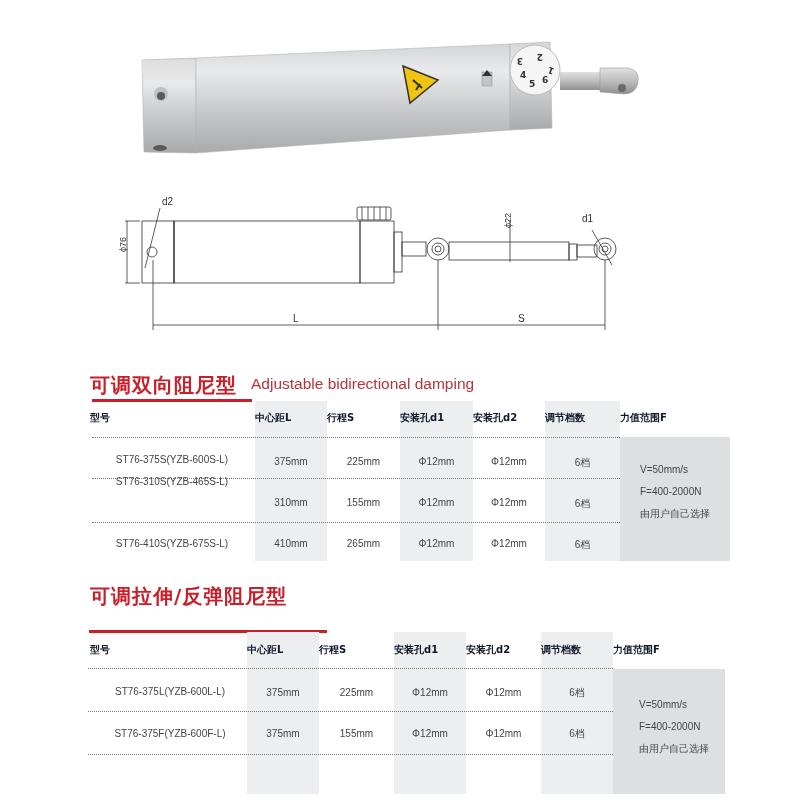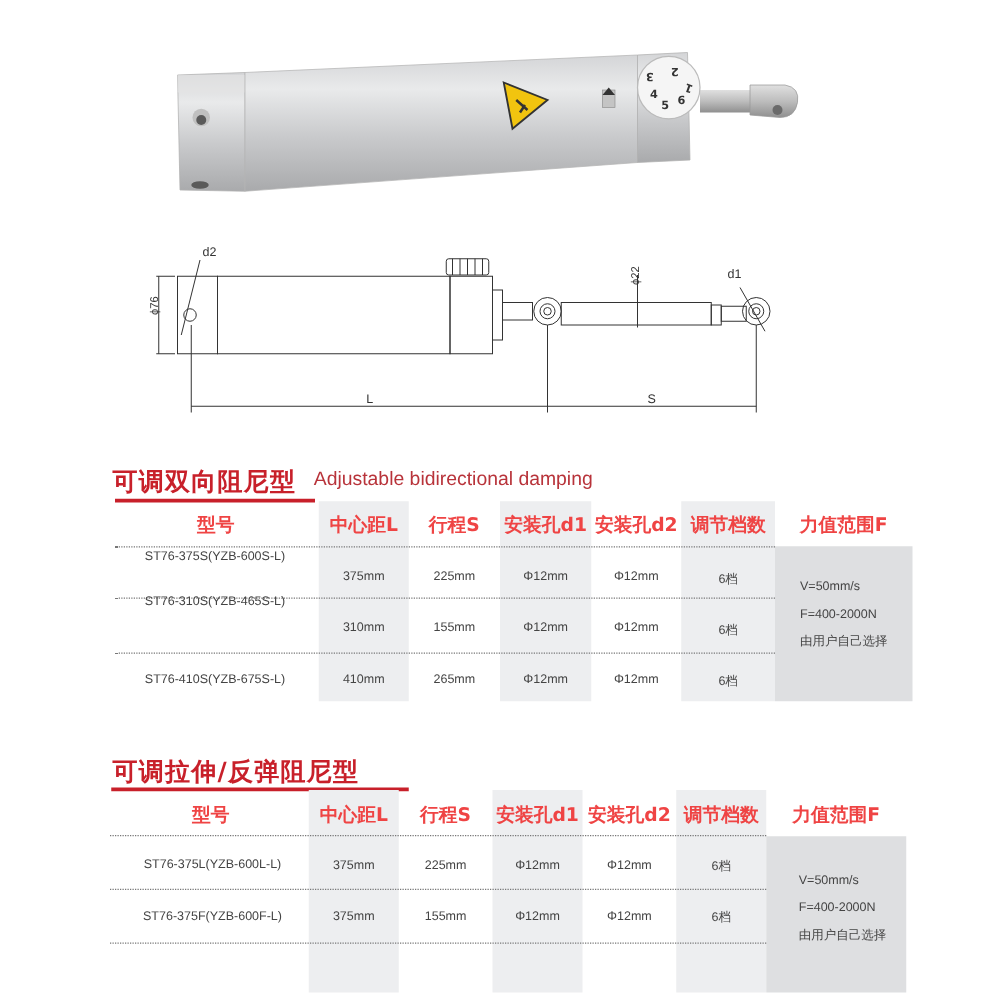--- a/index.html
+++ b/index.html
@@ -9,21 +9,21 @@
   
   #photo{left:130px;top:0;width:520px;height:180px;}
   
   #drawing{left:100px;top:190px;width:560px;height:150px;}
   .section-title{position:absolute;display:flex;align-items:flex-start;}
   .title-cn{font-size:20px;font-weight:bold;color:#c8202a;letter-spacing:1px;line-height:24px;font-family:"DejaVu Sans",sans-serif;}
   .title-en{font-size:15.5px;color:#b8333a;margin-left:14px;line-height:22px;font-family:"Liberation Sans",sans-serif;}
   .underline{position:absolute;height:3px;background:#c8202a;}
   .col-bg{position:absolute;background:#edeef0;}
   .force-bg{position:absolute;background:#dedfe1;}
-  .hdr{position:absolute;font-size:15px;font-weight:bold;color:#ef4444;text-align:center;font-family:"DejaVu Sans",sans-serif;}
+  .hdr{position:absolute;font-size:10px;font-weight:bold;color:#0f172a;text-align:left;font-family:"DejaVu Sans",sans-serif;}
   .cell{position:absolute;font-size:10px;color:#444;text-align:center;font-family:"Liberation Sans",sans-serif;}
   .dots{position:absolute;height:0;border-top:1px dotted #777;}
   .force-text{position:absolute;font-size:10px;color:#444;font-family:"Liberation Sans",sans-serif;line-height:22px;}
 </style>
 </head>
 <body>
 
 <div id="photo" class="abs">
   <svg width="520" height="180" viewBox="0 0 520 180">
     <defs>
@@ -144,21 +144,21 @@
   <div class="hdr" style="left:400px;top:411px;width:73px;">安装孔d1</div>
   <div class="hdr" style="left:473px;top:411px;width:72px;">安装孔d2</div>
   <div class="hdr" style="left:545px;top:411px;width:75px;">调节档数</div>
   <div class="hdr" style="left:620px;top:411px;width:110px;">力值范围F</div>
 
   <div class="dots" style="left:92px;top:437px;width:528px;"></div>
   <div class="dots" style="left:92px;top:478px;width:528px;"></div>
   <div class="dots" style="left:92px;top:522px;width:528px;"></div>
 
   <div>
-    <div class="cell" style="left:92px;top:440px;width:160px;text-align:center;">ST76-375S(YZB-600S-L)</div>
+    <div class="cell" style="left:92px;top:454px;width:160px;text-align:center;">ST76-375S(YZB-600S-L)</div>
     <div class="cell" style="left:255px;top:456px;width:72px;">375mm</div>
     <div class="cell" style="left:327px;top:456px;width:73px;">225mm</div>
     <div class="cell" style="left:400px;top:456px;width:73px;">Φ12mm</div>
     <div class="cell" style="left:473px;top:456px;width:72px;">Φ12mm</div>
     <div class="cell" style="left:545px;top:456px;width:75px;">6档</div>
   </div>
 
   <div>
     <div class="cell" style="left:92px;top:476px;width:160px;">ST76-310S(YZB-465S-L)</div>
     <div class="cell" style="left:255px;top:497px;width:72px;">310mm</div>
@@ -177,21 +177,21 @@
     <div class="cell" style="left:545px;top:538px;width:75px;">6档</div>
   </div>
 
   <div class="force-text" style="left:640px;top:459px;">
     <div>V=50mm/s</div>
     <div>F=400-2000N</div>
     <div>由用户自己选择</div>
   </div>
 </div>
 
-<div class="section-title" style="left:90px;top:605px;">
+<div class="section-title" style="left:90px;top:584px;">
   <span class="title-cn">可调拉伸/反弹阻尼型</span>
 </div>
 <div class="underline" style="left:89px;top:630px;width:238px;"></div>
 
 <div>
   <div class="col-bg" style="left:247px;top:632px;width:72px;height:162px;"></div>
   <div class="col-bg" style="left:394px;top:632px;width:72px;height:162px;"></div>
   <div class="col-bg" style="left:541px;top:632px;width:72px;height:162px;"></div>
   <div class="force-bg" style="left:613px;top:669px;width:112px;height:125px;"></div>
 

